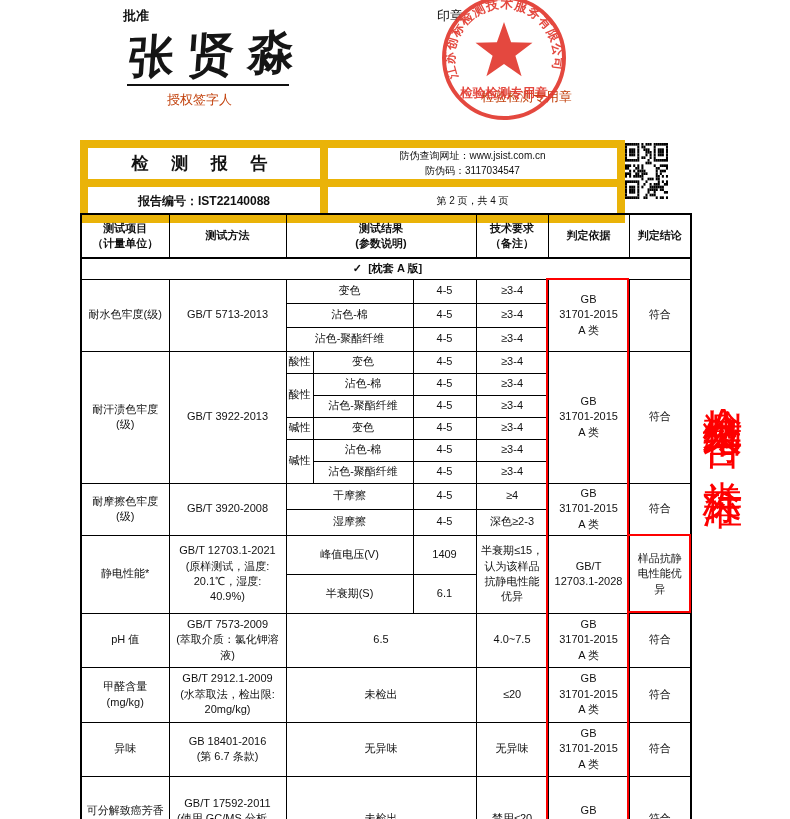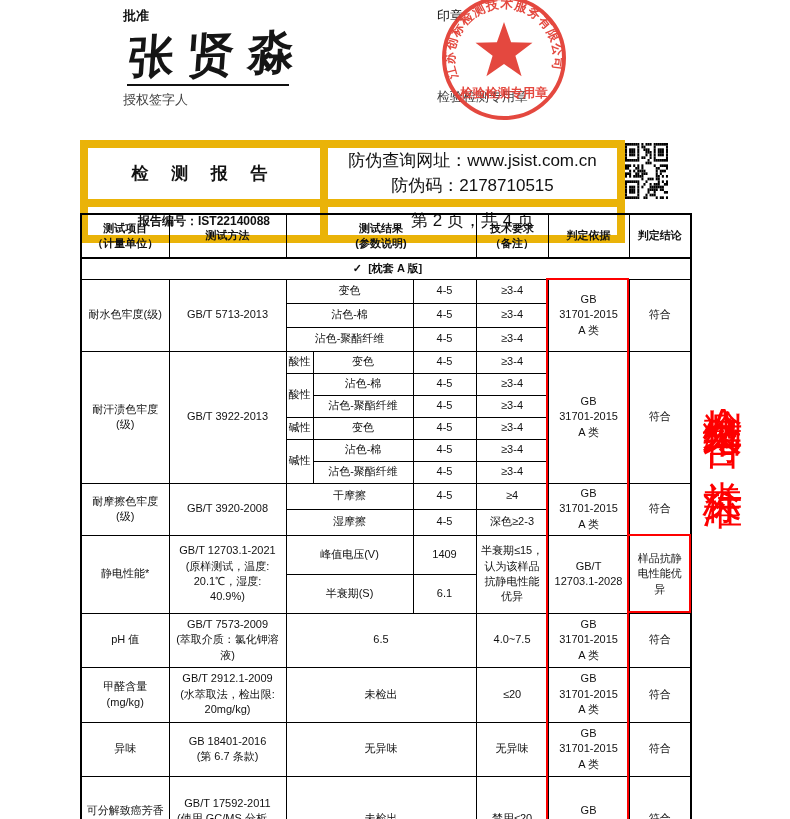--- a/index.html
+++ b/index.html
@@ -5,36 +5,36 @@
   * { margin:0; padding:0; box-sizing:border-box; }
   html,body { background:#ffffff; }
   #page {
     position:relative; width:790px; height:819px; overflow:hidden;
     background:#ffffff; font-family:Liberation Sans, sans-serif; color:#111;
   }
   .abs { position:absolute; }
 
   
   .small-label { font-size:13px; font-weight:bold; color:#111; }
-  .plain-label { font-size:13px; color:#404040; }
+  .plain-label { font-size:13px; color:#c2410c;margin-left:44px; }
   #signature {
     font-size:46px; font-weight:bold; letter-spacing:14px; color:#151515;
     transform: rotate(-2deg) skewX(-6deg); white-space:nowrap;
   }
   #sign-underline { width:162px; height:0; border-bottom:2px solid #111; }
 
   
   #stamp-svg { opacity:0.93; }
 
   
   #rpt-header { border-collapse:collapse; table-layout:fixed; width:537px; }
   #rpt-header td { border:8px solid #eab308; text-align:center; vertical-align:middle; padding:1px; }
   #rpt-title { font-size:17px; font-weight:bold; letter-spacing:9px; }
   #rpt-no { font-size:12px; font-weight:bold; }
-  .hdr-small { font-size:17px; line-height:1.45; }
+  .hdr-small { font-size:10px; line-height:1.45; }
 
   
   #main-table { border-collapse:collapse; table-layout:fixed; width:610px; border:2px solid #000; }
   #main-table td, #main-table th {
     border:1px solid #000; text-align:center; vertical-align:middle;
     font-size:11px; line-height:1.4; padding:1px 2px; white-space:pre-line; color:#111;
     overflow:hidden;
   }
   #main-table th { font-weight:bold; border-bottom:2px solid #000; }
   tr.h44 { height:44px; } tr.h21 { height:21px; }
@@ -80,21 +80,21 @@
   <table id="rpt-header" class="abs" style="left:80px; top:140px;">
     <colgroup>
         <col style="width:240px">
         <col style="width:297px">
       </colgroup>
     <tbody>
         <tr style="height:37px;">
       <td id="rpt-title">检 测 报 告</td>
       <td class="hdr-small">
         <div>防伪查询网址：www.jsist.com.cn</div>
-        <div>防伪码：2178710515</div>
+        <div>防伪码：3117034547</div>
       </td>
     </tr>
     <tr style="height:36px;">
       <td id="rpt-no"><span>报告编号：</span><span>IST22140088</span></td>
       <td class="hdr-small">第 2 页，共 4 页</td>
     </tr>
   </tbody>
     </table>
 
   <svg id="qr" class="abs" style="left:625px; top:143px;" width="43" height="56" viewBox="0 0 21 21" preserveAspectRatio="none">

